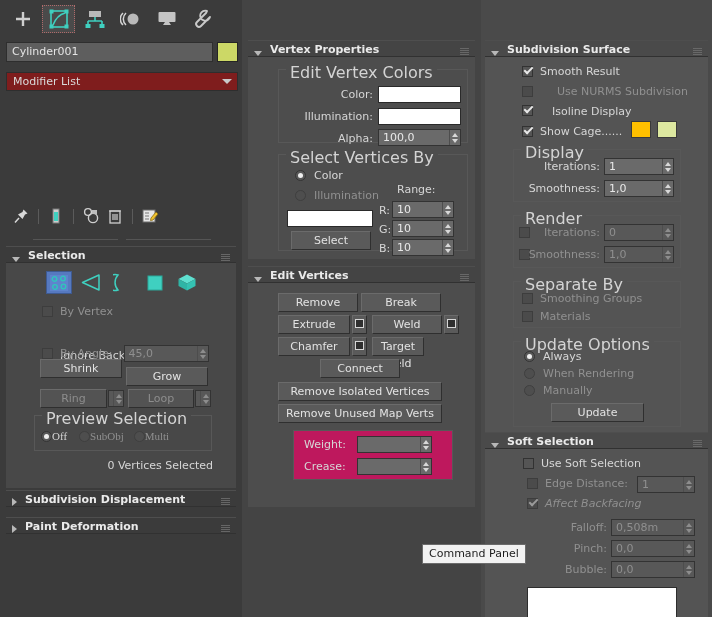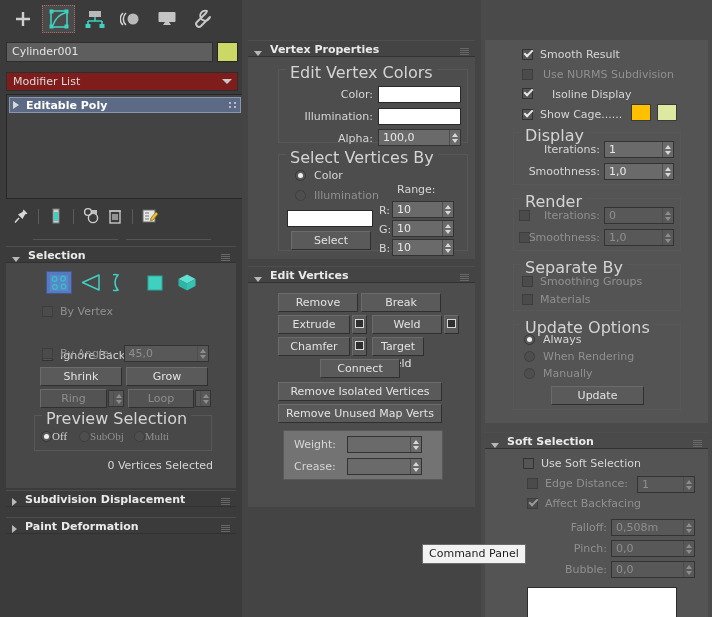--- a/index.html
+++ b/index.html
@@ -315,32 +315,20 @@
   <div class="namerow">
     <div class="name-input" title="Object name">Cylinder001</div>
     <div class="color-swatch" style="background:#ccd866"></div>
   </div>
 
   <div class="modlist-dd">
     <span>Modifier List</span>
     <span class="arrow"></span>
   </div>
 
-  <div class="modstack">
-    <div class="modstack-entry">
-      <span class="tri"></span>
-      <span>Editable Poly</span>
-      <span class="dots">
-        <i></i>
-          <i></i>
-          <i></i>
-          <i></i>
-      </span>
-    </div>
-  </div>
 
   <div class="stack-tools">
     <div class="stack-btn">
       <svg width="18" height="18" viewBox="0 0 18 18">
         <path d="M11.5 2.5 L15.5 6.5 L13 7.5 L10.5 12 L6 7.5 L10.5 5 Z" fill="#d8d8d8"></path>
         <path d="M7 11 L3 15.5" stroke="#d8d8d8" stroke-width="1.5"></path>
       </svg>
     </div>
     <div class="sep"></div>
     <div class="stack-btn">
@@ -433,21 +421,21 @@
         <span class="lbl dis">By Angle:</span>
         <span class="spin dis" style="width:85px; margin-left:4px;">
           <span>45,0</span>
           <span class="arrows">
               <i class="u"></i>
               <i class="d"></i>
             </span>
         </span>
       </div>
 
-      <div class="btn abs" style="left:34px; top:104px; width:82px;">Shrink</div>
+      <div class="btn abs" style="left:34px; top:96px; width:82px;">Shrink</div>
       <div class="btn abs" style="left:120px; top:104px; width:82px;">Grow</div>
 
       <div class="btn dis abs" style="left:34px; top:126px; width:67px;">Ring</div>
       <div class="spin dis abs" style="left:102px; top:127px; width:16px;">
         <span class="arrows">
             <i class="u"></i>
             <i class="d"></i>
           </span>
       </div>
       <div class="btn dis abs" style="left:122px; top:126px; width:66px;">Loop</div>
@@ -596,21 +584,21 @@
           <rect x="0.5" y="0.5" width="8" height="8" fill="#2f2f2f" stroke="#d6d6d6"></rect>
         </svg>
       </div>
       <div class="btn abs" style="left:124px; top:54px; width:52px;">Target Weld</div>
 
       <div class="btn abs" style="left:72px; top:76px; width:80px;">Connect</div>
 
       <div class="btn abs" style="left:30px; top:99px; width:164px;">Remove Isolated Vertices</div>
       <div class="btn abs" style="left:30px; top:121px; width:164px;">Remove Unused Map Verts</div>
 
-      <div class="grpbox abs" style="left:35px; top:147px; width:160px; height:50px; background:#737373;">
+      <div class="grpbox abs" style="left:45px; top:147px; width:160px; height:50px; background:#be185d;">
         <div class="abs lbl" style="left:10px; top:7px;">Weight:</div>
         <div class="spin abs" style="left:63px; top:5px; width:75px;">
           <span></span>
           <span class="arrows">
               <i class="u"></i>
               <i class="d"></i>
             </span>
         </div>
         <div class="abs lbl" style="left:10px; top:29px;">Crease:</div>
         <div class="spin abs" style="left:63px; top:27px; width:75px;">
@@ -621,27 +609,32 @@
             </span>
         </div>
       </div>
     </div>
   </div>
 </div>
 
 <div class="col" id="col-right">
 
   <div class="abs" style="left:4px; top:40px; width:223px;">
+    <div class="rollout-head" style="background:#4a4a4a;">
+      <span class="tri-d"></span>
+      <span>Subdivision Surface</span>
+      <span class="grip"></span>
+    </div>
     <div style="position:relative; height:383px; background:#545454;">
 
       <div class="abs" style="left:37px; top:8px; display:flex; align-items:center; gap:7px;">
         <span class="cbx on"></span>
         <span class="lbl">Smooth Result</span>
       </div>
-      <div class="abs" style="left:37px; top:28px; display:flex; align-items:center; gap:10px;">
+      <div class="abs" style="left:37px; top:28px; display:flex; align-items:center; gap:24px;">
         <span class="cbx dis"></span>
         <span class="lbl dis">Use NURMS Subdivision</span>
       </div>
       <div class="abs" style="left:37px; top:48px; display:flex; align-items:flex-start; gap:19px;">
         <span class="cbx on"></span>
         <span class="lbl">Isoline Display</span>
       </div>
       <div class="abs" style="left:37px; top:68px; display:flex; align-items:center; gap:7px;">
         <span class="cbx on"></span>
         <span class="lbl">Show Cage......</span>
@@ -737,21 +730,21 @@
         <span class="cbx dis"></span>
         <span class="lbl dis">Edge Distance:</span>
       </div>
       <div class="spin dis abs" style="left:152px; top:27px; width:58px;">
         <span>1</span>
         <span class="arrows">
             <i class="u"></i>
             <i class="d"></i>
           </span>
       </div>
-      <div class="abs" style="left:42px; top:48px; display:flex; align-items:center; gap:7px;">
+      <div class="abs" style="left:42px; top:48px; display:flex; align-items:center; gap:7px;font-style:italic;">
         <span class="cbx dis on"></span>
         <span class="lbl dis">Affect Backfacing</span>
       </div>
 
       <div class="abs lbl dis" style="left:0px; top:72px; width:122px; text-align:right;">Falloff:</div>
       <div class="spin dis abs" style="left:126px; top:70px; width:84px;">
         <span>0,508m</span>
         <span class="arrows">
             <i class="u"></i>
             <i class="d"></i>

